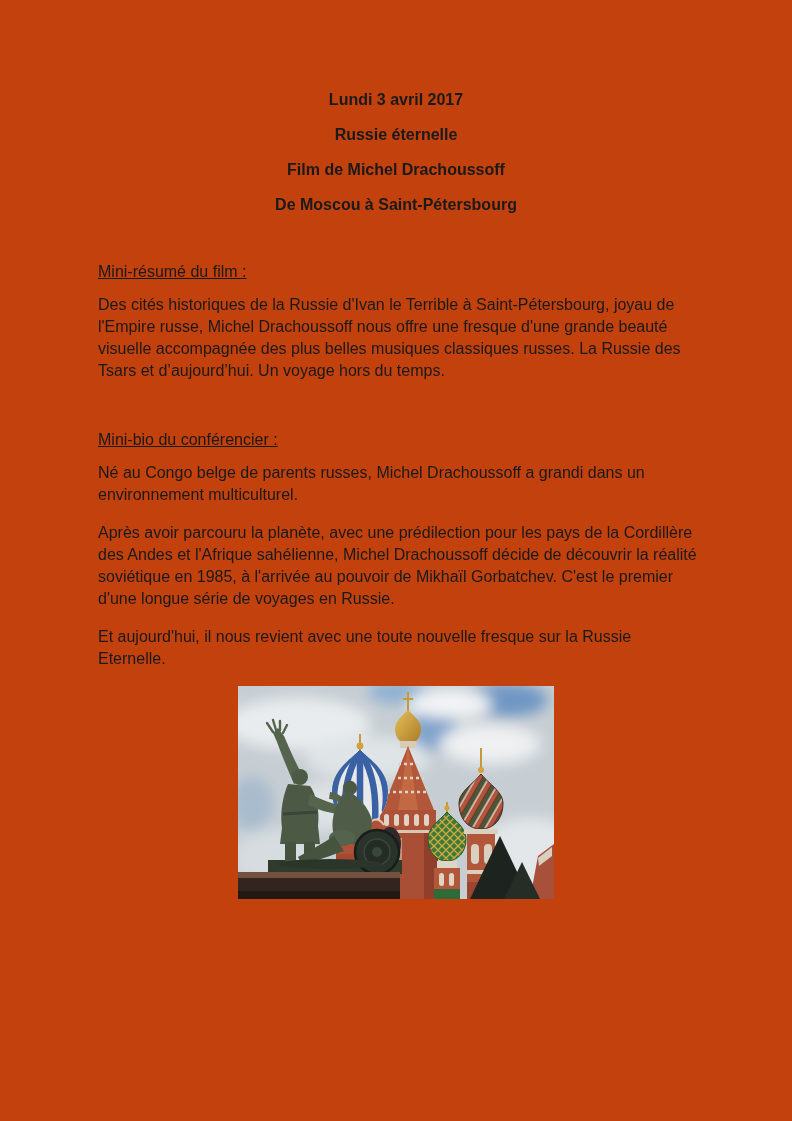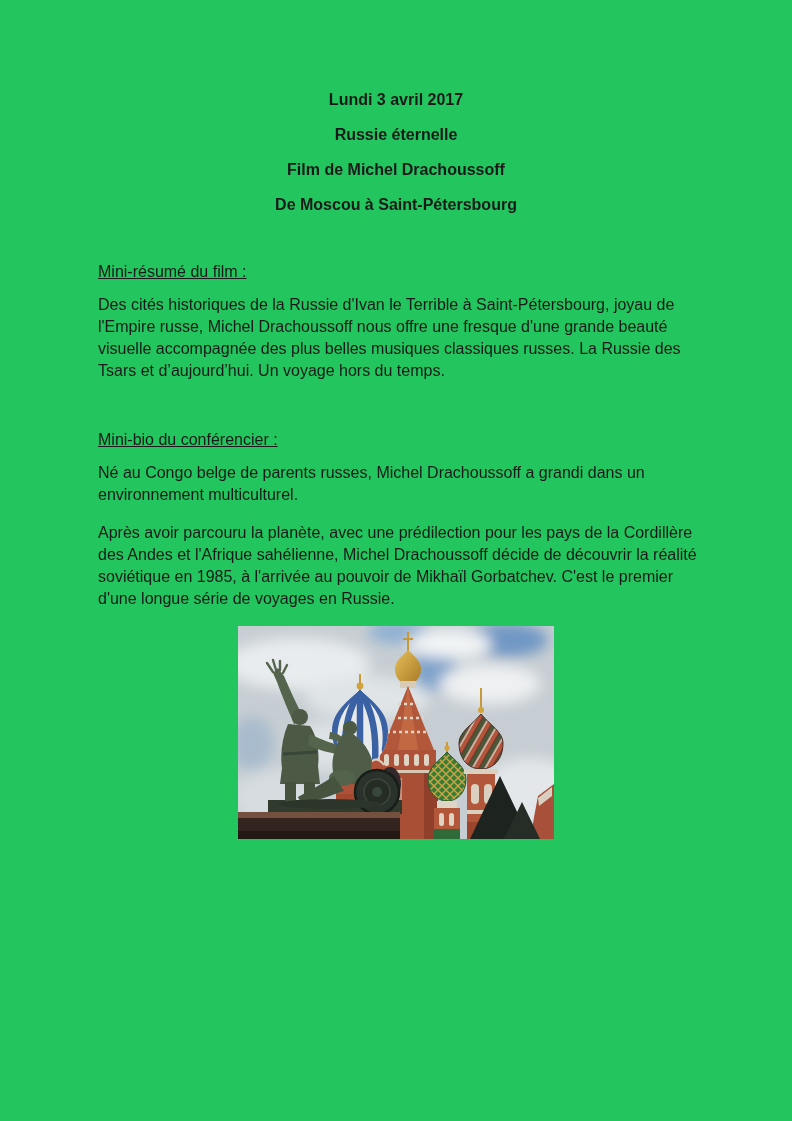--- a/index.html
+++ b/index.html
@@ -2,21 +2,21 @@
 <html><head>
 <meta charset="utf-8">
 <style>
   html, body { margin: 0; padding: 0; background: #ffffff; }
   .page {
     position: relative;
     width: 792px;
     height: 1121px;
     box-sizing: border-box;
     padding: 90px 90px 0 90px;
-    background: #22c55e;
+    background: #c2410c;
     font-family: "Liberation Sans", "DejaVu Sans", sans-serif;
     color: #1a1a1a;
     overflow: hidden;
   }
   .doc-heading {
     text-align: center;
     font-weight: 700;
     font-size: 16px;
     line-height: 19px;
     margin: 0 0 16px 0;
@@ -58,20 +58,21 @@
     </div>
     <p class="para">Des cités historiques de la Russie d'Ivan le Terrible à Saint-Pétersbourg, joyau de l'Empire russe, Michel Drachoussoff nous offre une fresque d'une grande beauté visuelle accompagnée des plus belles musiques classiques russes. La Russie des Tsars et d’aujourd’hui. Un voyage hors du temps.</p>
   </div>
 
   <div>
     <div class="section-title">
       <span class="u">Mini-bio du conférencier :</span>
     </div>
     <p class="para">Né au Congo belge de parents russes, Michel Drachoussoff a grandi dans un environnement multiculturel.</p>
     <p class="para">Après avoir parcouru la planète, avec une prédilection pour les pays de la Cordillère des Andes et l'Afrique sahélienne, Michel Drachoussoff décide de découvrir la réalité soviétique en 1985, à l'arrivée au pouvoir de Mikhaïl Gorbatchev. C'est le premier d'une longue série de voyages en Russie.</p>
+    <p class="para">Et aujourd'hui, il nous revient avec une toute nouvelle fresque sur la Russie Eternelle.</p>
   </div>
 
   <figure class="photo" role="img" aria-label="Photo : monument à Minine et Pojarski devant la cathédrale Saint-Basile, place Rouge, Moscou">
     <svg width="316" height="213" viewBox="0 0 316 213" xmlns="http://www.w3.org/2000/svg">
       <defs>
         <filter id="soft" x="-60%" y="-60%" width="220%" height="220%">
           <feGaussianBlur stdDeviation="7"></feGaussianBlur>
         </filter>
         <linearGradient id="gold" x1="0" y1="0" x2="1" y2="1">
           <stop offset="0" stop-color="#e6c05a"></stop>

